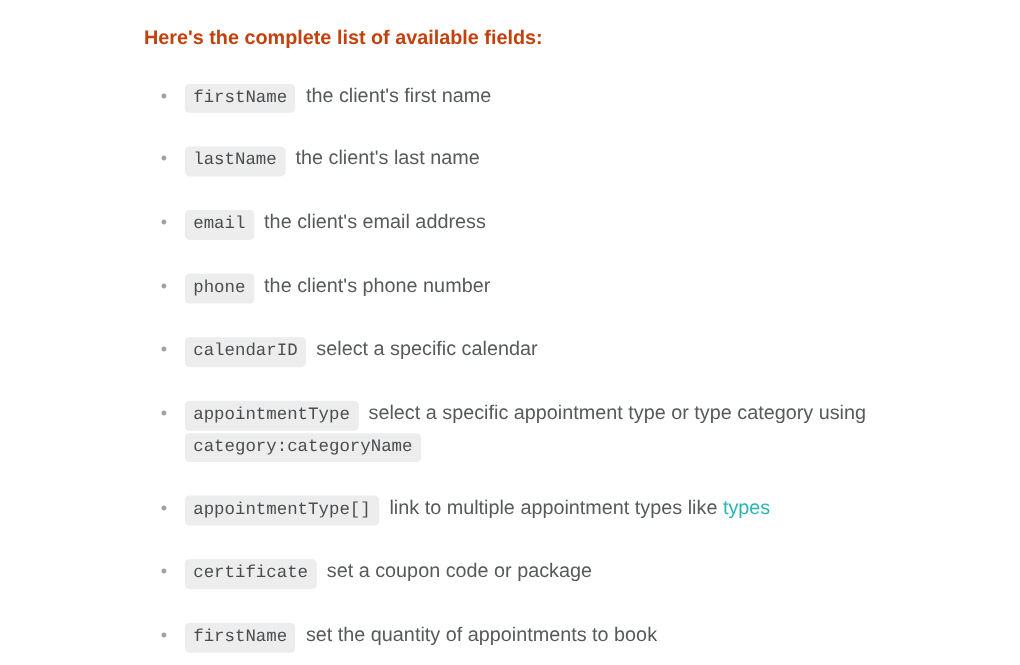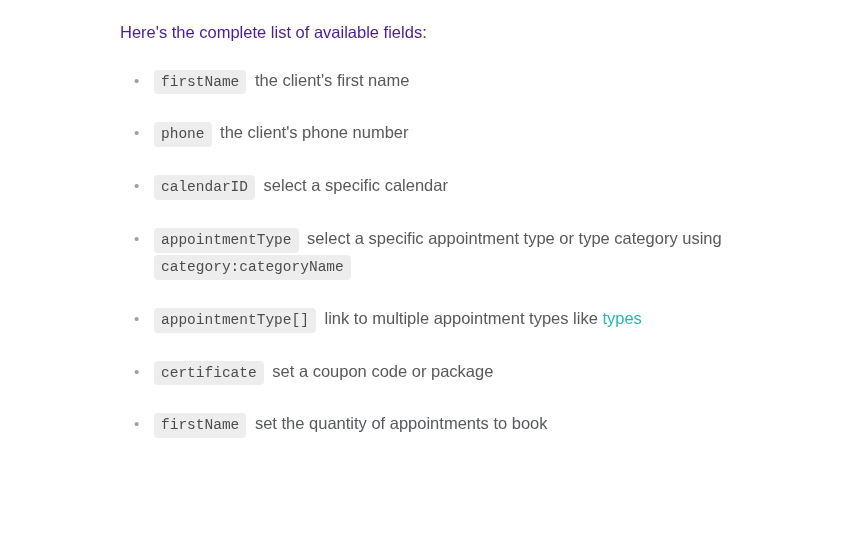--- a/index.html
+++ b/index.html
@@ -8,21 +8,22 @@
       background: #ffffff;
       width: 850px;
       height: 554px;
       padding: 20px 80px 20px 120px;
       color: #565a5c;
       font-size: 16.5px;
       line-height: 1.55;
     }
     .intro {
       margin-bottom: 22px;
-      color: #4c1d95;
+      color: #c2410c;
+      font-weight: bold;
     }
     ul.fields {
       list-style: none;
       padding-left: 14px;
     }
     ul.fields li {
       position: relative;
       padding-left: 20px;
       margin-bottom: 26px;
       color: #565a5c;
@@ -58,20 +59,26 @@
 </head>
 <body>
 
 <p class="intro">Here's the complete list of available fields:</p>
 
 <ul class="fields">
   <li>
     <code class="tag">firstName</code><span class="desc"> the client's first name</span>
   </li>
   <li>
+    <code class="tag">lastName</code><span class="desc"> the client's last name</span>
+  </li>
+  <li>
+    <code class="tag">email</code><span class="desc"> the client's email address</span>
+  </li>
+  <li>
     <code class="tag">phone</code><span class="desc"> the client's phone number</span>
   </li>
   <li>
     <code class="tag">calendarID</code><span class="desc"> select a specific calendar</span>
   </li>
   <li>
     <code class="tag">appointmentType</code><span class="desc"> select a specific appointment type or type category using </span><code class="tag">category:categoryName</code>
   </li>
   <li>
     <code class="tag">appointmentType[]</code><span class="desc"> link to multiple appointment types like </span><a href="#" class="link">types</a>

